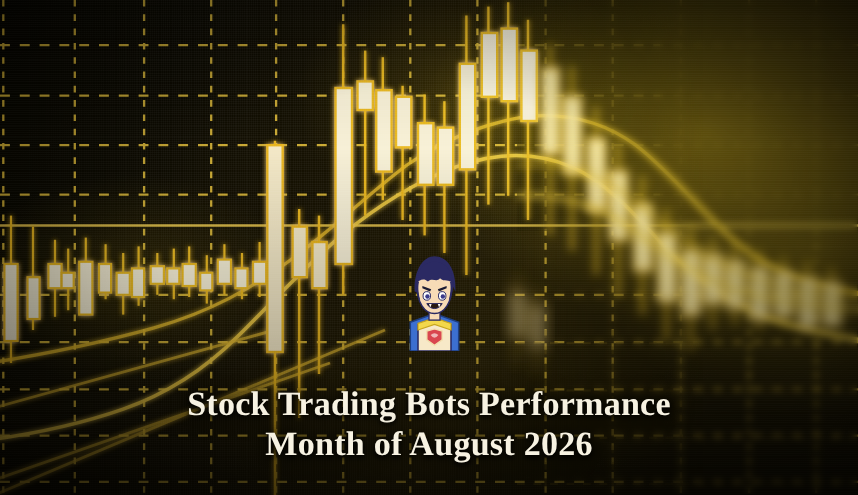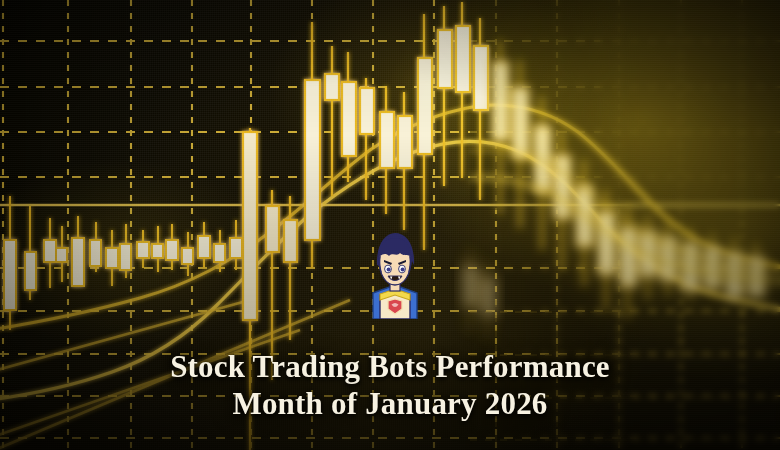--- a/index.html
+++ b/index.html
@@ -361,16 +361,16 @@
     <circle cx="17.6" cy="38.6" r="2.0" fill="#3b3b8a"></circle>
     <circle cx="31.6" cy="38.6" r="2.0" fill="#3b3b8a"></circle>
 
     <path d="M17 45 C20 51, 28 51, 31 45 Z" fill="#2a1a10" stroke="#2a2a63" stroke-width="0.9"></path>
     <path d="M19 45.4 L21.4 45.4 L20.2 48.6 Z" fill="#ffffff"></path>
     <path d="M27 45.4 L29.4 45.4 L28.2 48.6 Z" fill="#ffffff"></path>
   </svg>
 
   <div id="title-block">
     <div class="title-line">Stock Trading Bots Performance</div>
-    <div class="title-line">Month of January 2026</div>
+    <div class="title-line">Month of August 2026</div>
   </div>
 
 </div>
 
 </body></html>

